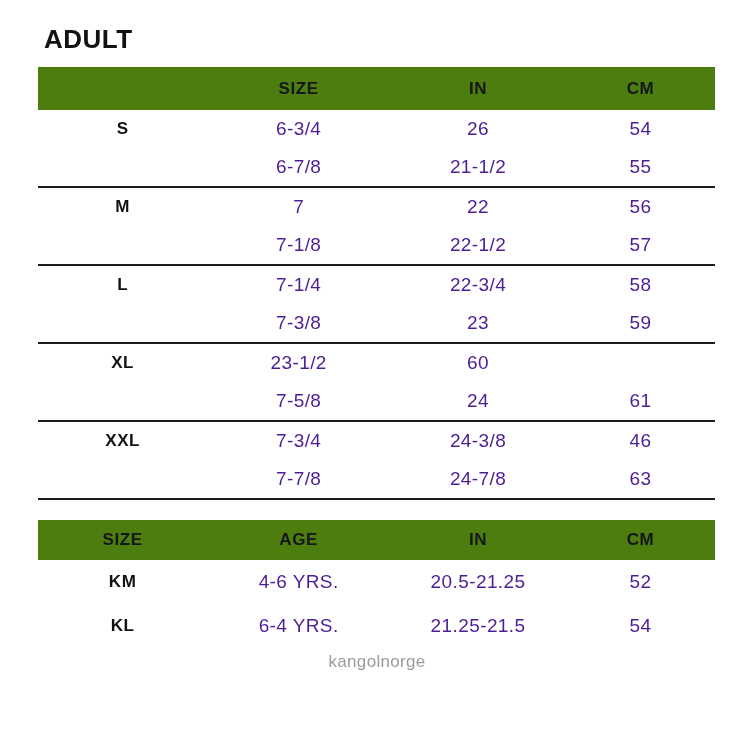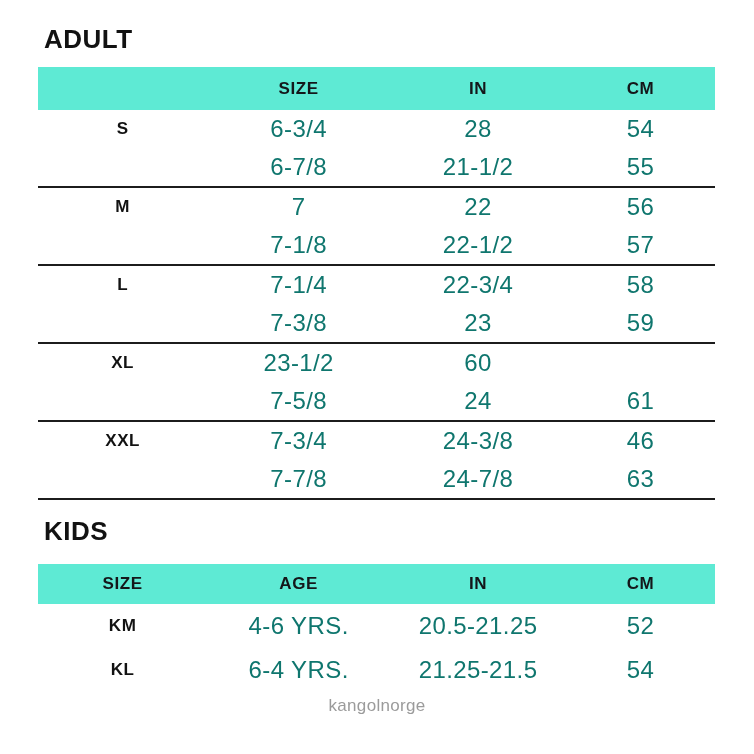--- a/index.html
+++ b/index.html
@@ -28,21 +28,21 @@
     margin-left: 38px;
   }
   .row {
     display: grid;
     grid-template-columns: 25% 27% 26% 22%;
     align-items: center;
   }
   .cell { text-align: center; }
 
   .header-row {
-    background: #5eead4;
+    background: #4d7c0f;
     height: 43px;
   }
   .adult-header { margin-top: 15px; }
   .kids-header  { margin-top: 20px; height: 40px; }
   .header-cell {
     font-weight: 700;
     font-size: 17px;
     letter-spacing: 0.6px;
     color: #14171a;
   }
@@ -51,23 +51,23 @@
   .data-row   { height: 38px; }
   .kids-row   { height: 44px; }
   .label-cell {
     font-weight: 700;
     font-size: 17px;
     letter-spacing: 0.6px;
     color: #121212;
   }
   .value-cell {
     font-weight: 400;
-    font-size: 24px;
+    font-size: 19px;
     letter-spacing: 0.4px;
-    color: #0f766e;
+    color: #4c1d95;
   }
 
   .footer {
     margin-top: 4px;
     text-align: center;
     font-size: 17px;
     letter-spacing: 0.3px;
     color: #9b9b9b;
   }
 </style>
@@ -83,21 +83,21 @@
       <div class="cell header-cell"></div>
       <div class="cell header-cell">SIZE</div>
       <div class="cell header-cell">IN</div>
       <div class="cell header-cell">CM</div>
     </div>
 
     <div class="group">
       <div class="row data-row">
         <div class="cell label-cell">S</div>
         <div class="cell value-cell">6-3/4</div>
-        <div class="cell value-cell">28</div>
+        <div class="cell value-cell">26</div>
         <div class="cell value-cell">54</div>
       </div>
       <div class="row data-row">
         <div class="cell label-cell"></div>
         <div class="cell value-cell">6-7/8</div>
         <div class="cell value-cell">21-1/2</div>
         <div class="cell value-cell">55</div>
       </div>
     </div>
 
@@ -154,21 +154,20 @@
       </div>
       <div class="row data-row">
         <div class="cell label-cell"></div>
         <div class="cell value-cell">7-7/8</div>
         <div class="cell value-cell">24-7/8</div>
         <div class="cell value-cell">63</div>
       </div>
     </div>
   </div>
 
-  <h2 class="section-title kids-title">KIDS</h2>
 
   <div class="size-table">
     <div class="row header-row kids-header">
       <div class="cell header-cell">SIZE</div>
       <div class="cell header-cell">AGE</div>
       <div class="cell header-cell">IN</div>
       <div class="cell header-cell">CM</div>
     </div>
 
     <div class="row data-row kids-row">

